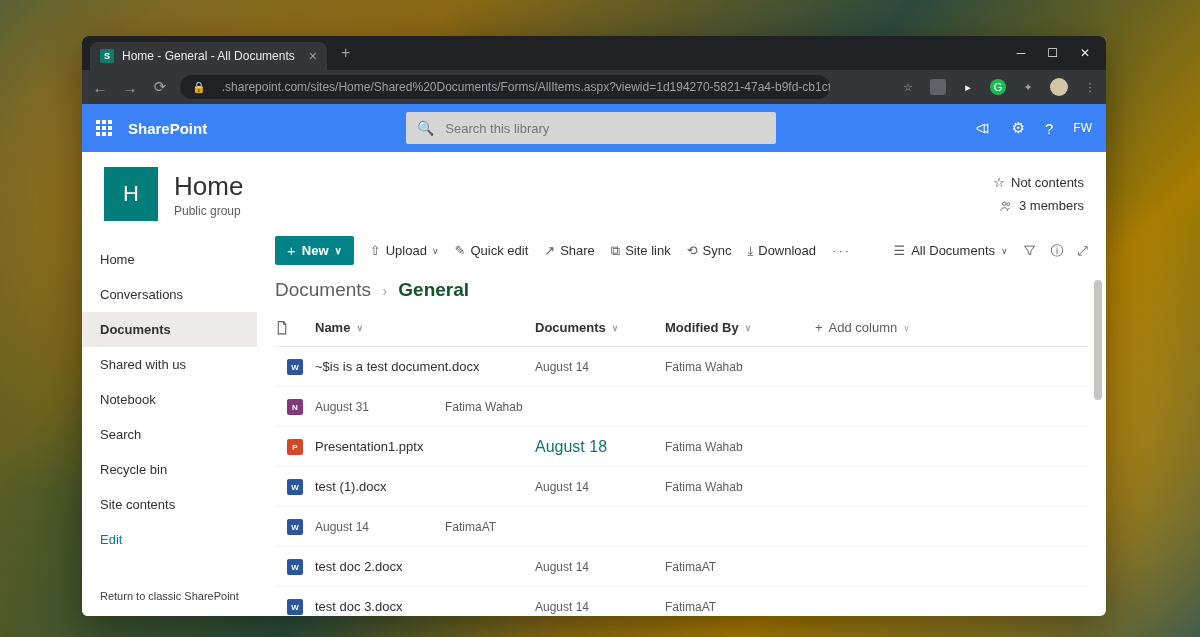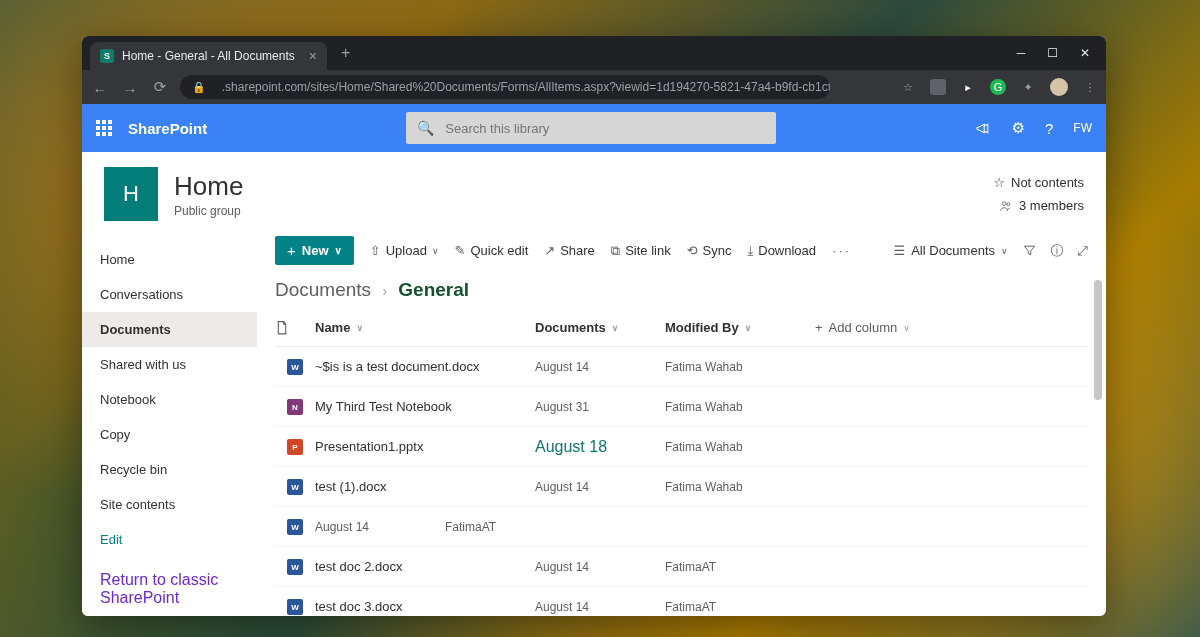--- a/index.html
+++ b/index.html
@@ -37,21 +37,21 @@
 .site-info{margin-left:16px}
 .site-title{font-size:26px;font-weight:400;color:#323130}
 .site-sub{font-size:12px;color:#605e5c;margin-top:2px}
 .site-actions{margin-left:auto;display:flex;flex-direction:column;align-items:flex-end;gap:8px;color:#323130;font-size:13px}
 .sa-row{display:flex;align-items:center;gap:6px;cursor:pointer}
 .content{flex:1;display:flex;overflow:hidden}
 .sidebar{width:175px;background:#fff;border-right:none;padding-top:6px;display:flex;flex-direction:column}
 .nav-item{padding:10px 18px;font-size:13px;color:#323130;cursor:pointer}
 .nav-item.active{background:#edebe9;font-weight:600}
 .nav-edit{color:#038387}
-.nav-return{margin-top:auto;padding:14px 18px;font-size:16px;color:#6d28d9;cursor:pointer}
+.nav-return{margin-top:auto;padding:14px 18px;font-size:11px;color:#404040;cursor:pointer}
 .main{flex:1;display:flex;flex-direction:column;overflow:hidden;position:relative}
 .cmd-bar{height:44px;display:flex;align-items:center;padding:0 18px;gap:16px;border-bottom:none;font-size:13px;color:#323130}
 .new-btn{background:#038387;color:#fff;padding:6px 12px;border-radius:2px;display:flex;align-items:center;gap:6px;font-weight:600;cursor:pointer;font-size:13px}
 .new-btn .plus{font-size:15px;font-weight:400}
 .new-btn .chev{font-size:10px}
 .cmd{display:flex;align-items:center;gap:5px;cursor:pointer;color:#323130}
 .cmd-icon{color:#605e5c;font-size:13px}
 .cmd-chev{font-size:9px;color:#605e5c}
 .cmd-ellipsis{color:#605e5c;cursor:pointer;letter-spacing:2px}
 .cmd-right{margin-left:auto;display:flex;align-items:center;gap:14px}
@@ -169,21 +169,21 @@
   </div>
 
   <div class="content">
 
     <div class="sidebar">
       <div class="nav-item">Home</div>
       <div class="nav-item">Conversations</div>
       <div class="nav-item active">Documents</div>
       <div class="nav-item">Shared with us</div>
       <div class="nav-item">Notebook</div>
-      <div class="nav-item">Copy</div>
+      <div class="nav-item">Search</div>
       <div class="nav-item">Recycle bin</div>
       <div class="nav-item">Site contents</div>
       <div class="nav-item nav-edit">Edit</div>
       <div class="nav-return">Return to classic SharePoint</div>
     </div>
 
     <div class="main">
 
       <div class="cmd-bar">
         <div class="new-btn">
@@ -267,21 +267,20 @@
         </div>
         <div id="tbody">
             <div class="trow">
               <div class="col-icon"><span class="file-icon fi-word">W</span></div>
               <div class="col-name">~$is is a test document.docx</div>
               <div class="col-mod" style="color:#605e5c;font-size:12px">August 14</div>
               <div class="col-by" style="color:#605e5c;font-size:12px">Fatima Wahab</div>
             </div>
             <div class="trow">
               <div class="col-icon"><span class="file-icon fi-onenote">N</span></div>
-              <div class="col-name">My Third Test Notebook</div>
               <div class="col-mod" style="color:#605e5c;font-size:12px">August 31</div>
               <div class="col-by" style="color:#605e5c;font-size:12px">Fatima Wahab</div>
             </div>
             <div class="trow">
               <div class="col-icon"><span class="file-icon fi-ppt">P</span></div>
               <div class="col-name">Presentation1.pptx</div>
               <div class="col-mod" style="color:#0f766e;font-size:16px">August 18</div>
               <div class="col-by" style="color:#605e5c;font-size:12px">Fatima Wahab</div>
             </div>
             <div class="trow">

